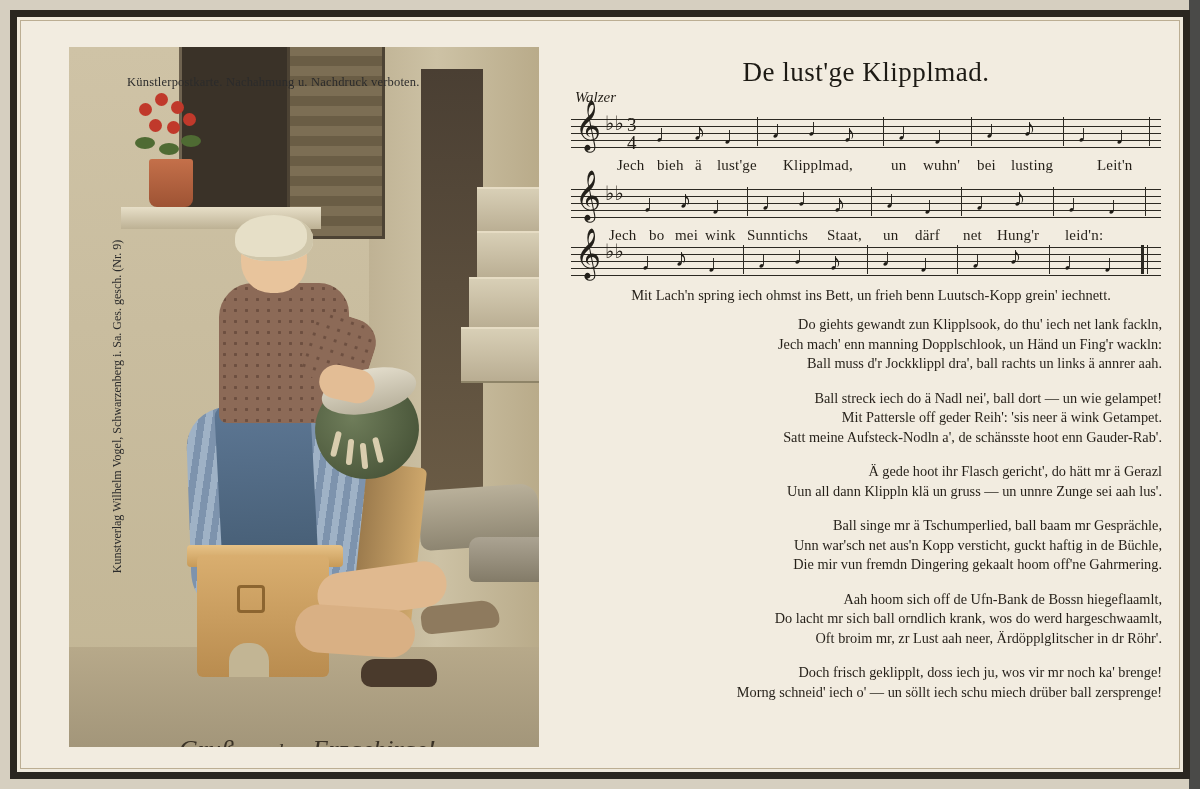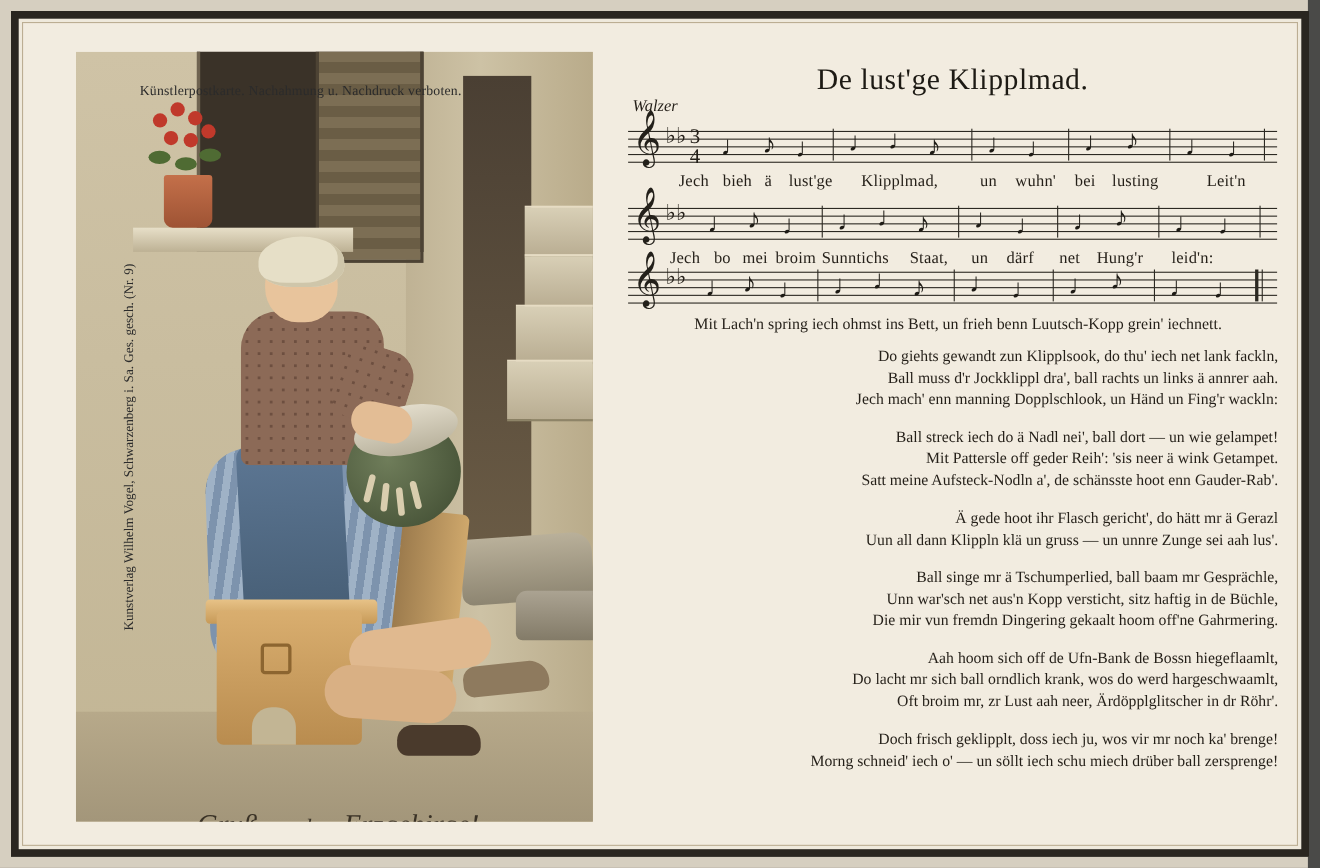--- a/index.html
+++ b/index.html
@@ -453,21 +453,21 @@
           <span class="note" style="left:442px;top:6px">♪</span>
           <span class="barline" style="left:482px"></span>
           <span class="note" style="left:496px;top:12px">♩</span>
           <span class="note" style="left:536px;top:14px">♩</span>
           <span class="barline" style="left:574px"></span>
         </div>
         <div class="lyricline">
           <span style="left:38px">Jech</span>
           <span style="left:78px">bo</span>
           <span style="left:104px">mei</span>
-          <span style="left:134px">broim</span>
+          <span style="left:134px">wink</span>
           <span style="left:176px">Sunntichs</span>
           <span style="left:256px">Staat,</span>
           <span style="left:312px">un</span>
           <span style="left:344px">därf</span>
           <span style="left:392px">net</span>
           <span style="left:426px">Hung'r</span>
           <span style="left:494px">leid'n:</span>
         </div>
       </div>
 
@@ -499,35 +499,35 @@
           <span class="barline" style="left:570px;width:3px"></span>
           <span class="barline" style="left:576px"></span>
         </div>
       </div>
 
       <div class="pickup-line">Mit Lach'n spring iech ohmst ins Bett, un frieh benn Luutsch-Kopp grein' iechnett.</div>
 
       <div class="verses">
         <div class="verse">
           <div>Do giehts gewandt zun Klipplsook, do thu' iech net lank fackln,</div>
+          <div>Jech mach' enn manning Dopplschlook, un Händ un Fing'r wackln:</div>
           <div>Ball muss d'r Jockklippl dra', ball rachts un links ä annrer aah.</div>
-          <div>Jech mach' enn manning Dopplschlook, un Händ un Fing'r wackln:</div>
         </div>
         <div class="verse">
           <div>Ball streck iech do ä Nadl nei', ball dort — un wie gelampet!</div>
           <div>Mit Pattersle off geder Reih': 'sis neer ä wink Getampet.</div>
           <div>Satt meine Aufsteck-Nodln a', de schänsste hoot enn Gauder-Rab'.</div>
         </div>
         <div class="verse">
           <div>Ä gede hoot ihr Flasch gericht', do hätt mr ä Gerazl</div>
           <div>Uun all dann Klippln klä un gruss — un unnre Zunge sei aah lus'.</div>
         </div>
         <div class="verse">
           <div>Ball singe mr ä Tschumperlied, ball baam mr Gesprächle,</div>
-          <div>Unn war'sch net aus'n Kopp versticht, sitz haftig in de Büchle,</div>
+          <div>Unn war'sch net aus'n Kopp versticht, guckt haftig in de Büchle,</div>
           <div>Die mir vun fremdn Dingering gekaalt hoom off'ne Gahrmering.</div>
         </div>
         <div class="verse">
           <div>Aah hoom sich off de Ufn-Bank de Bossn hiegeflaamlt,</div>
           <div>Do lacht mr sich ball orndlich krank, wos do werd hargeschwaamlt,</div>
           <div>Oft broim mr, zr Lust aah neer, Ärdöpplglitscher in dr Röhr'.</div>
         </div>
         <div class="verse">
           <div>Doch frisch geklipplt, doss iech ju, wos vir mr noch ka' brenge!</div>
           <div>Morng schneid' iech o' — un söllt iech schu miech drüber ball zersprenge!</div>

